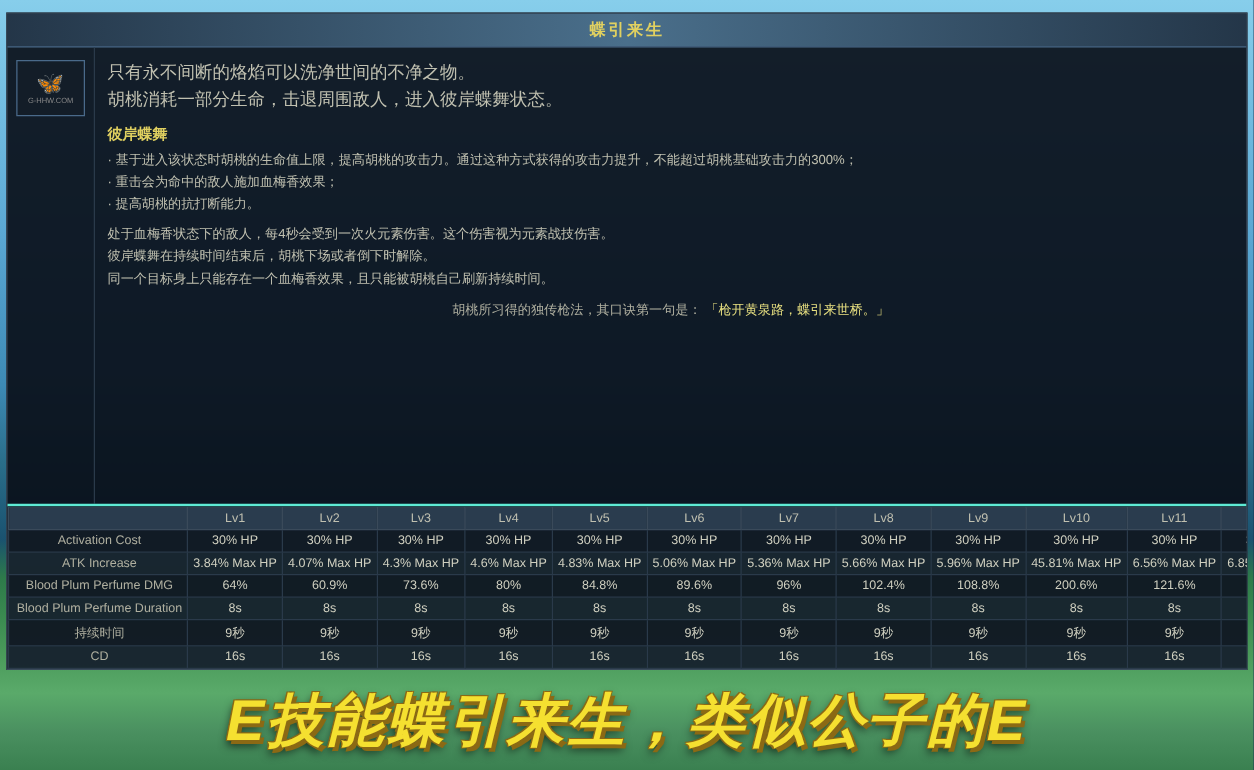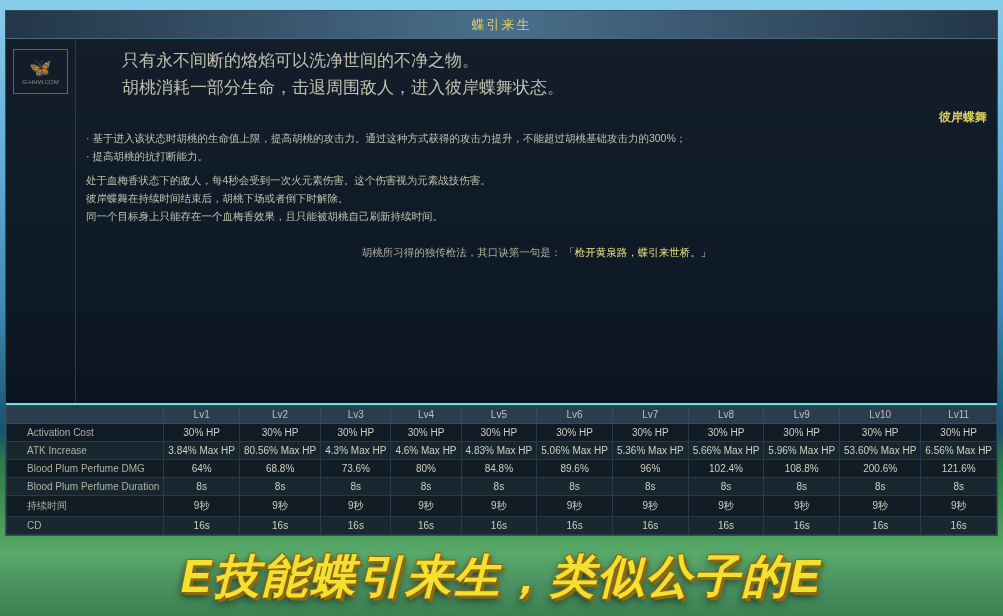--- a/index.html
+++ b/index.html
@@ -37,21 +37,21 @@
     
     .title-bar {
       background: linear-gradient(90deg, rgba(40,60,80,0.8) 0%, rgba(80,120,150,0.9) 50%, rgba(40,60,80,0.8) 100%);
       text-align: center;
       padding: 4px 0;
       border-bottom: 1px solid #4a6a8a;
     }
     .title-bar span {
       color: #e0d060;
       font-size: 13px;
-      font-weight: normal;
+      font-weight: bold;
       letter-spacing: 2px;
     }
 
     
     .content-area {
       display: flex;
       flex: 1;
       overflow: hidden;
     }
 
@@ -89,46 +89,44 @@
 
     
     .desc-area {
       flex: 1;
       padding: 8px 10px;
       overflow: hidden;
     }
 
     .intro-text {
       color: #c0c0b0;
-      font-size: 17px;
+      font-size: 14px;
       line-height: 1.6;
       margin-bottom: 8px;
-      margin-left: 36px;
     }
 
     .section-title {
       color: #e0d060;
       font-size: 12px;
       font-weight: bold;
       margin-bottom: 4px;
-      text-align: right;
     }
 
     .ability-text {
       color: #c0c0b0;
       font-size: 10.5px;
       line-height: 1.7;
       margin-bottom: 6px;
     }
 
     .status-text {
       color: #c0c0b0;
       font-size: 10.5px;
       line-height: 1.7;
-      margin-bottom: 20px;
+      margin-bottom: 8px;
     }
 
     .quote-line {
       color: #b0b0a0;
       font-size: 10.5px;
       margin-bottom: 4px;
       text-align: center;
     }
     .quote-line span.highlight {
       color: #e8e080;
@@ -170,22 +168,22 @@
 
     table td {
       padding: 3px 4px;
       text-align: center;
       border: 1px solid #2a3a4a;
       white-space: nowrap;
       font-size: 10px;
     }
 
     table td:first-child {
-      text-align: left;
-      padding-left: 20px;
+      text-align: center;
+      padding-left: 6px;
       color: #b0b0a0;
       font-size: 10px;
     }
 
     
     .bottom-banner {
       position: absolute;
       bottom: 0;
       left: 0;
       right: 0;
@@ -232,20 +230,21 @@
     <div class="desc-area">
 
       <div class="intro-text">
         <div>只有永不间断的烙焰可以洗净世间的不净之物。</div>
         <div>胡桃消耗一部分生命，击退周围敌人，进入彼岸蝶舞状态。</div>
       </div>
 
       <div class="section-title">彼岸蝶舞</div>
       <div class="ability-text">
         <div>· 基于进入该状态时胡桃的生命值上限，提高胡桃的攻击力。通过这种方式获得的攻击力提升，不能超过胡桃基础攻击力的300%；</div>
+        <div>· 重击会为命中的敌人施加血梅香效果；</div>
         <div>· 提高胡桃的抗打断能力。</div>
       </div>
 
       <div class="status-text">
         <div>处于血梅香状态下的敌人，每4秒会受到一次火元素伤害。这个伤害视为元素战技伤害。</div>
         <div>彼岸蝶舞在持续时间结束后，胡桃下场或者倒下时解除。</div>
         <div>同一个目标身上只能存在一个血梅香效果，且只能被胡桃自己刷新持续时间。</div>
       </div>
 
       <div class="quote-line">
@@ -287,36 +286,36 @@
             <td>30% HP</td>
             <td>30% HP</td>
             <td>30% HP</td>
             <td>30% HP</td>
             <td>30% HP</td>
             <td>30% HP</td>
           </tr>
           <tr>
             <td>ATK Increase</td>
             <td>3.84% Max HP</td>
-            <td>80.56% Max HP</td>
+            <td>4.07% Max HP</td>
             <td>4.3% Max HP</td>
             <td>4.6% Max HP</td>
             <td>4.83% Max HP</td>
             <td>5.06% Max HP</td>
             <td>5.36% Max HP</td>
             <td>5.66% Max HP</td>
             <td>5.96% Max HP</td>
-            <td>53.60% Max HP</td>
+            <td>45.81% Max HP</td>
             <td>6.56% Max HP</td>
             <td>6.85% Max HP</td>
           </tr>
           <tr>
             <td>Blood Plum Perfume DMG</td>
             <td>64%</td>
-            <td>68.8%</td>
+            <td>60.9%</td>
             <td>73.6%</td>
             <td>80%</td>
             <td>84.8%</td>
             <td>89.6%</td>
             <td>96%</td>
             <td>102.4%</td>
             <td>108.8%</td>
             <td>200.6%</td>
             <td>121.6%</td>
             <td>128%</td>

